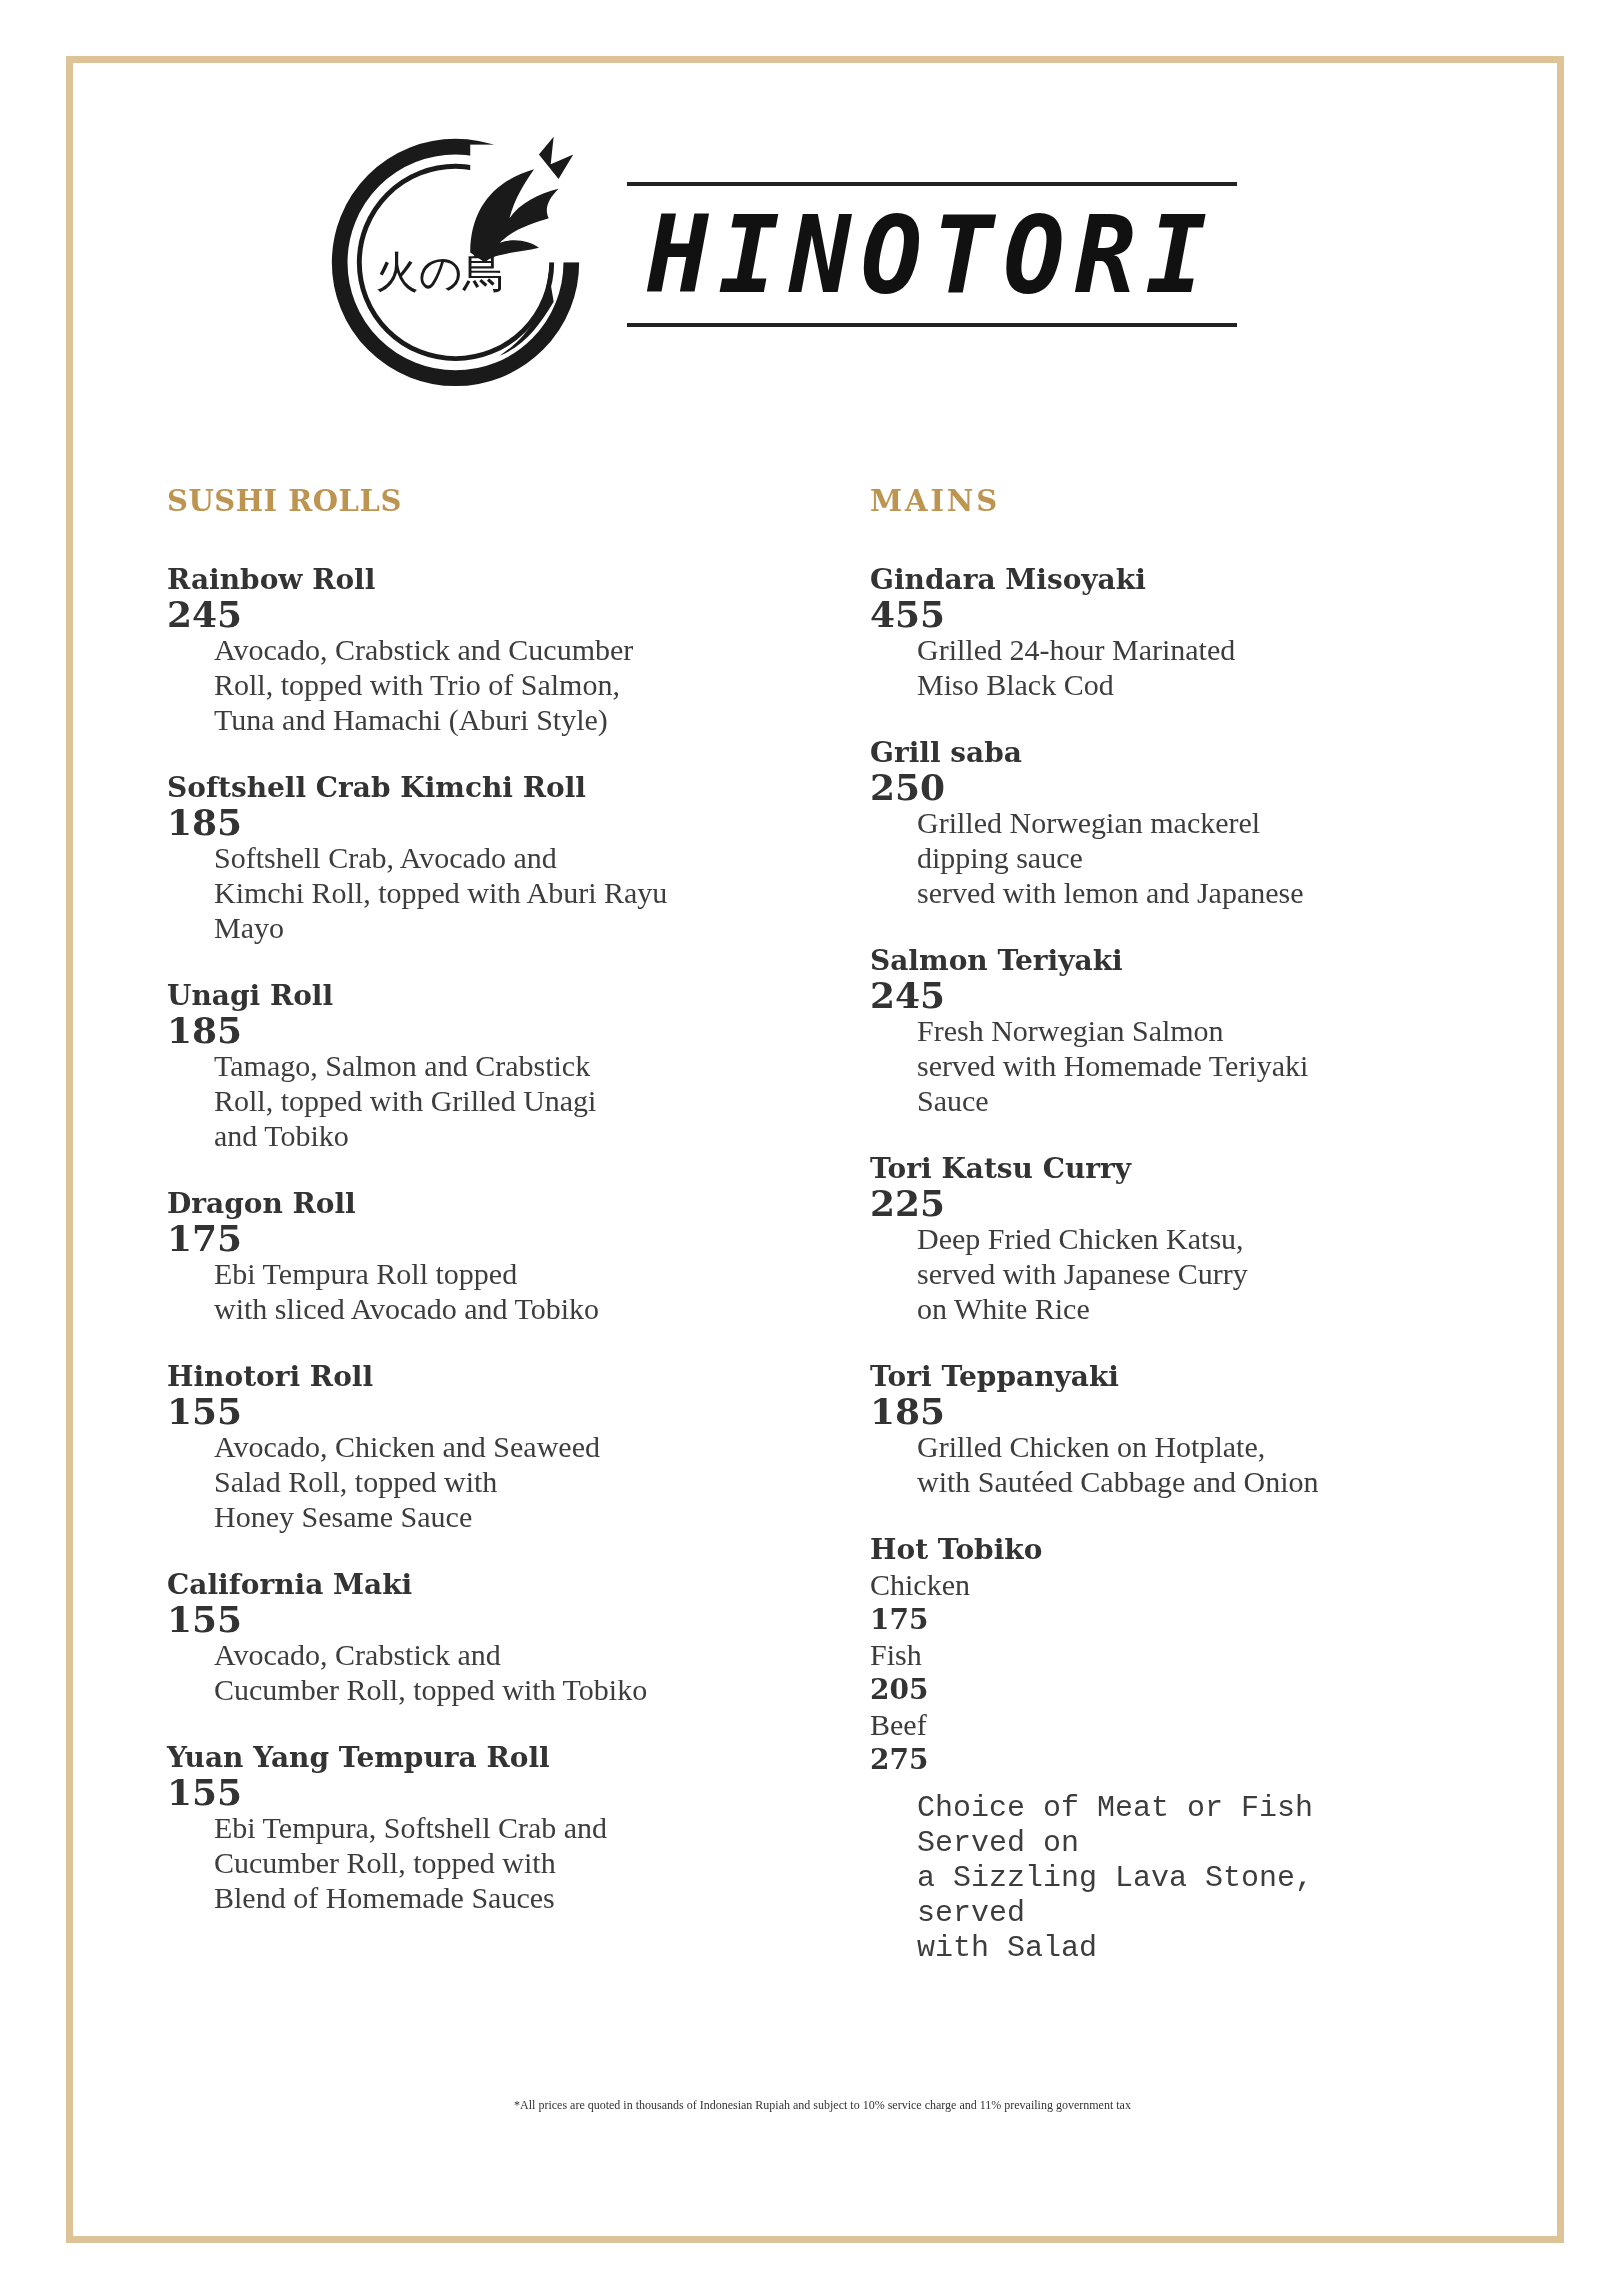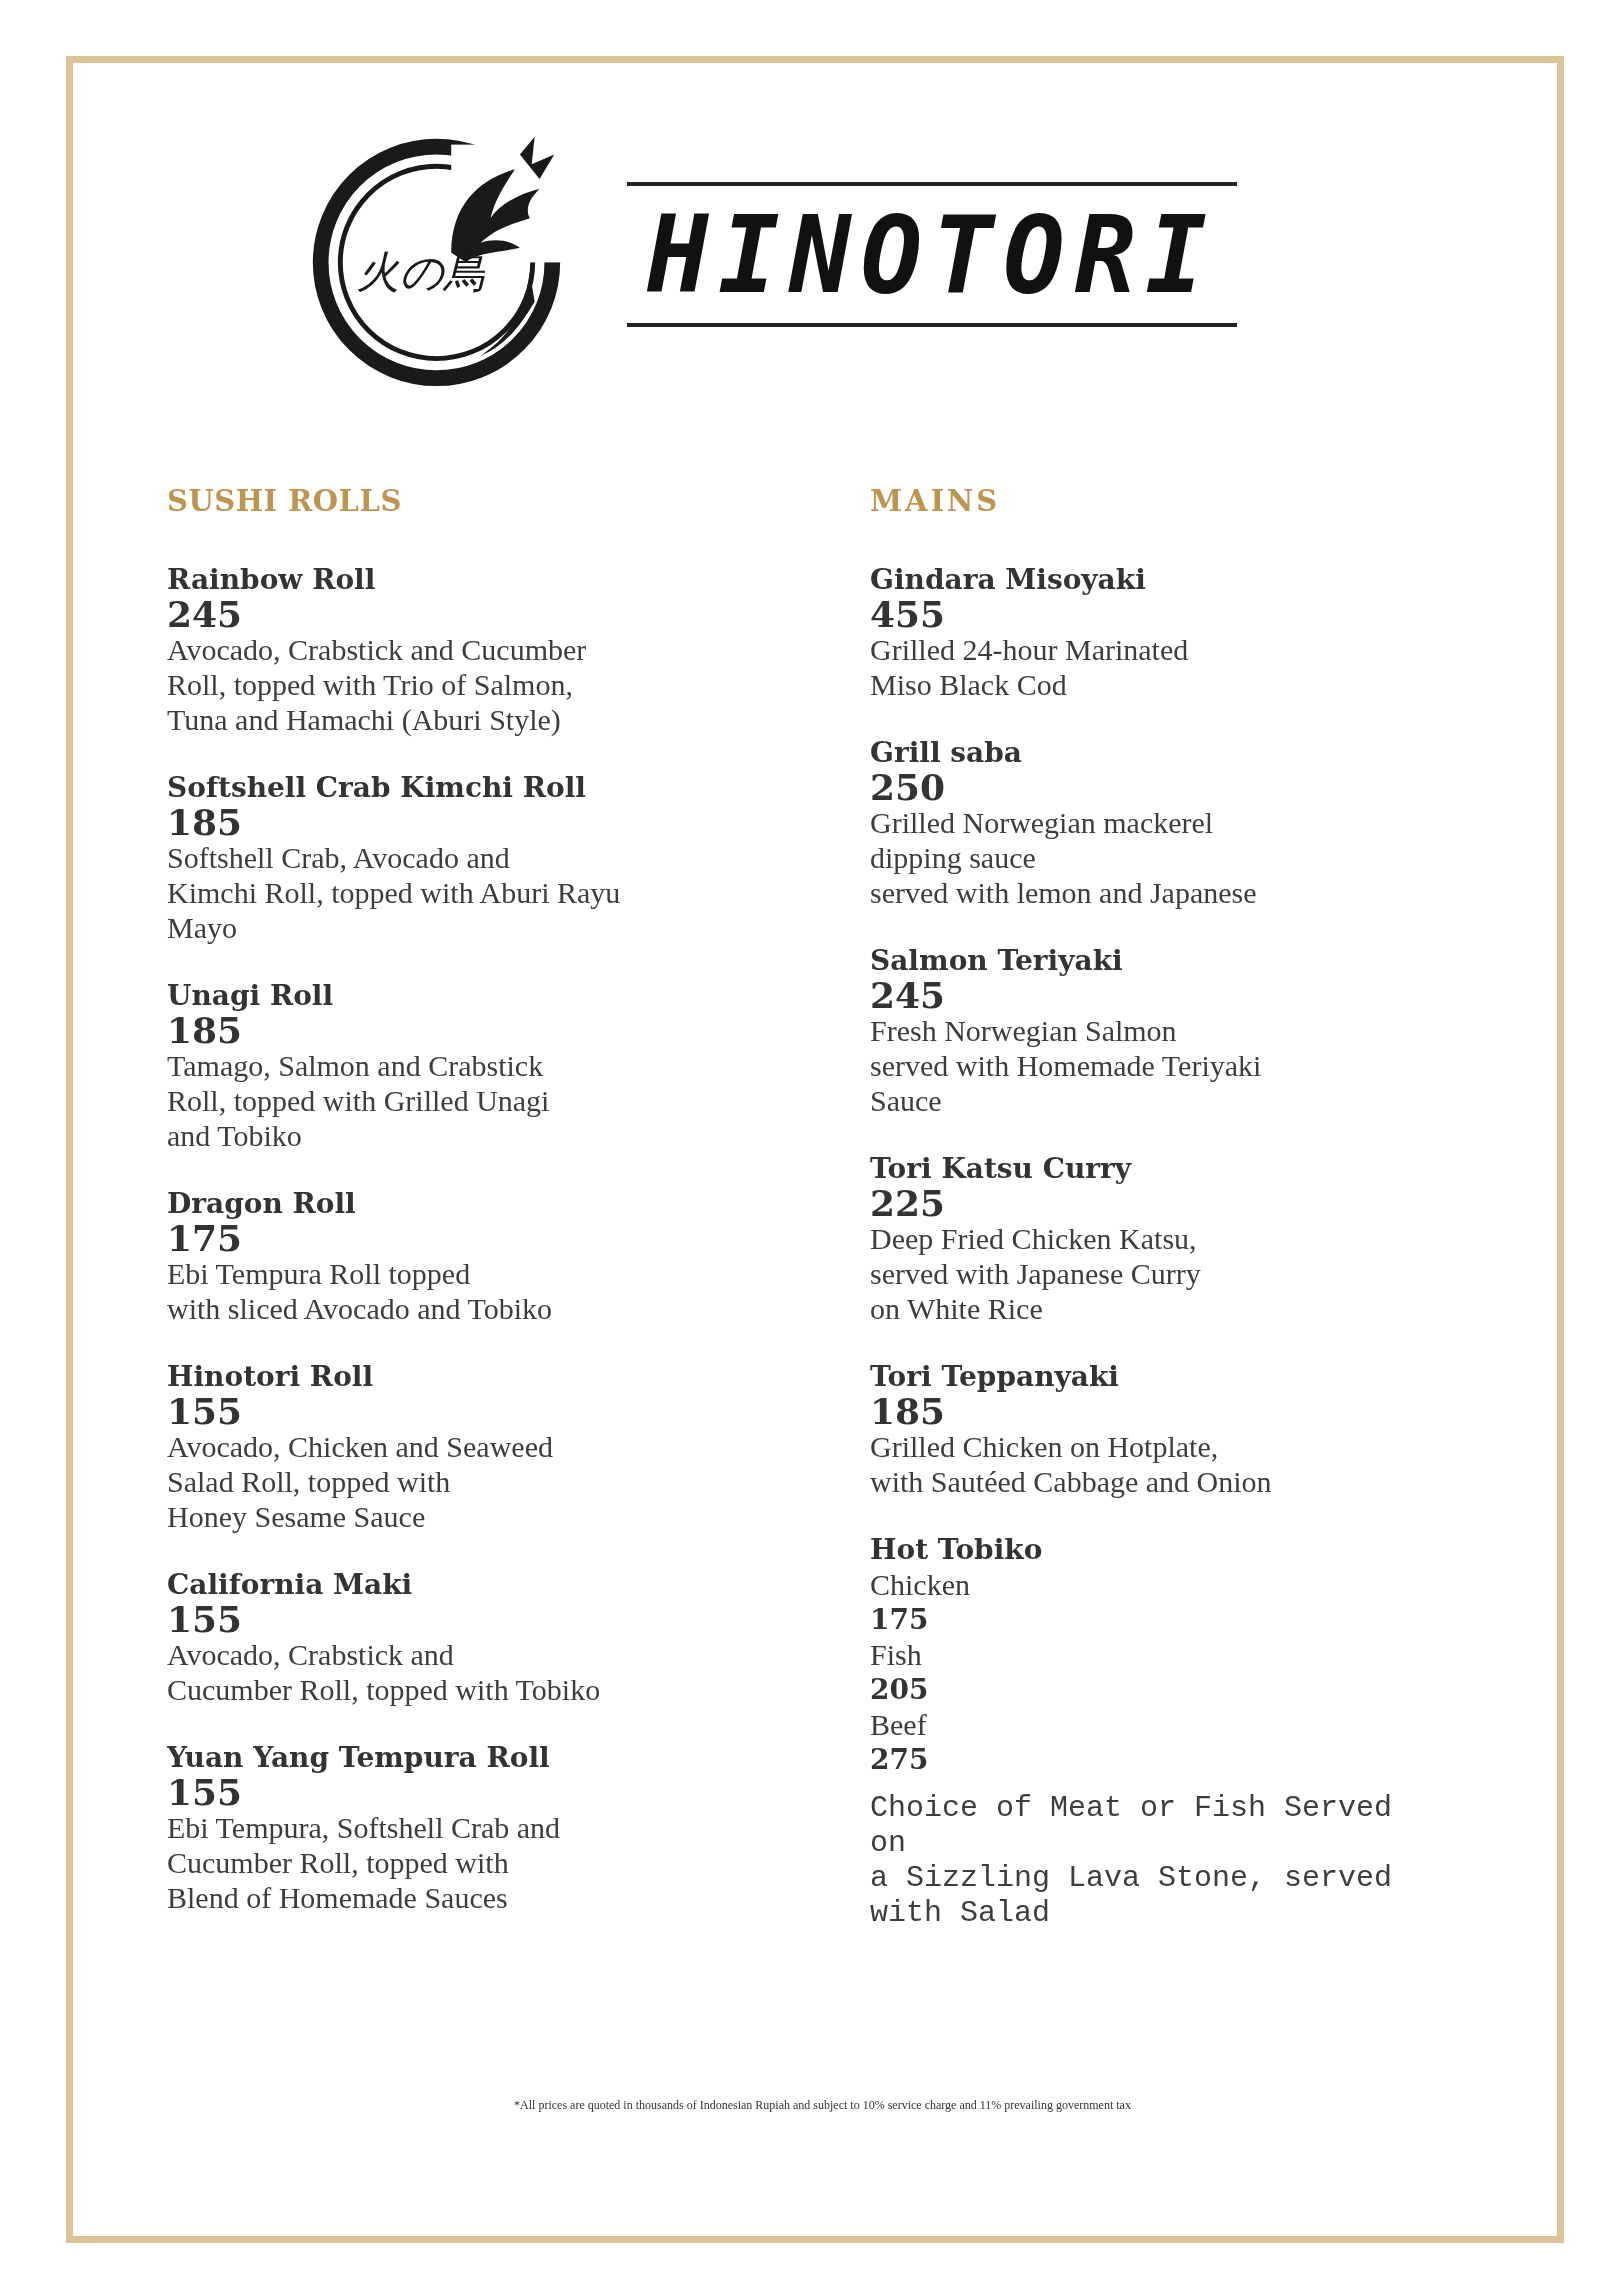--- a/index.html
+++ b/index.html
@@ -3,21 +3,21 @@
   <meta charset="utf-8">
   <style>
     html, body { margin: 0; padding: 0; background: #ffffff; }
     body { width: 1621px; height: 2292px; position: relative; overflow: hidden; }
     .frame {
       position: absolute; left: 66px; top: 56px;
       width: 1484px; height: 2173px;
       border: 7.8px solid #dfc398;
       background: #fff;
     }
-    .logo-wrap { position: absolute; left: 304px; top: 125px; width: 265px; height: 265px; font-style: italic; }
+    .logo-wrap { position: absolute; left: 323px; top: 125px; width: 265px; height: 265px; }
     .brand-rule { position: absolute; left: 627px; width: 610px; height: 3.9px; background: #222; }
     .brand-rule.top { top: 182px; }
     .brand-rule.bottom { top: 323px; }
     .brand-name {
       position: absolute; left: 627px; top: 196px; width: 610px; height: 118px;
       text-align: center;
       font-family: "DejaVu Sans Mono", monospace;
       font-size: 102px; font-weight: bold; font-style: italic;
       letter-spacing: 9.8px; color: #111;
       line-height: 118px;
@@ -29,21 +29,21 @@
     .section-title {
       font-family: "DejaVu Serif", serif;
       font-weight: bold; font-size: 29px; color: #bd9450;
       margin: 0 0 39px 0; letter-spacing: 0.5px; line-height: 43px;
     }
     .col.right .section-title { letter-spacing: 2.9px; }
     .item { margin-bottom: 33px; }
     .item-head { display: flex; justify-content: space-between; align-items: baseline; flex-direction: column; }
     .item-name { font-weight: bold; font-size: 28px; color: #333; line-height: 35px; }
     .item-price { font-weight: bold; font-size: 36px; color: #333; line-height: 35px; }
-    .item-desc { font-size: 27.4px; line-height: 35px; color: #3d3d3d; font-family: "Liberation Serif", serif; font-size: 30px; }
+    .item-desc { font-size: 27.4px; line-height: 35px; color: #3d3d3d; font-family: "Liberation Serif", serif; font-size: 30px; margin-left: 47px; }
     .item-desc .line { display: block; }
     .sub-row { display: flex; justify-content: space-between; align-items: baseline;
       font-family: "Liberation Serif", serif; font-size: 30px; line-height: 35px; flex-direction: column; }
     .sub-row .sub-price { font-family: "DejaVu Serif", serif; font-weight: bold; font-size: 28px; color: #333; }
     .hp-desc { margin-top: 13.7px; font-family: Liberation Mono, monospace; }
     .footnote {
       position: absolute; left: 0; width: 1621px; top: 2098px; text-align: center;
       font-family: "Liberation Serif", serif; font-size: 12px; color: #333; margin-left: 12px;
     }
   </style>

